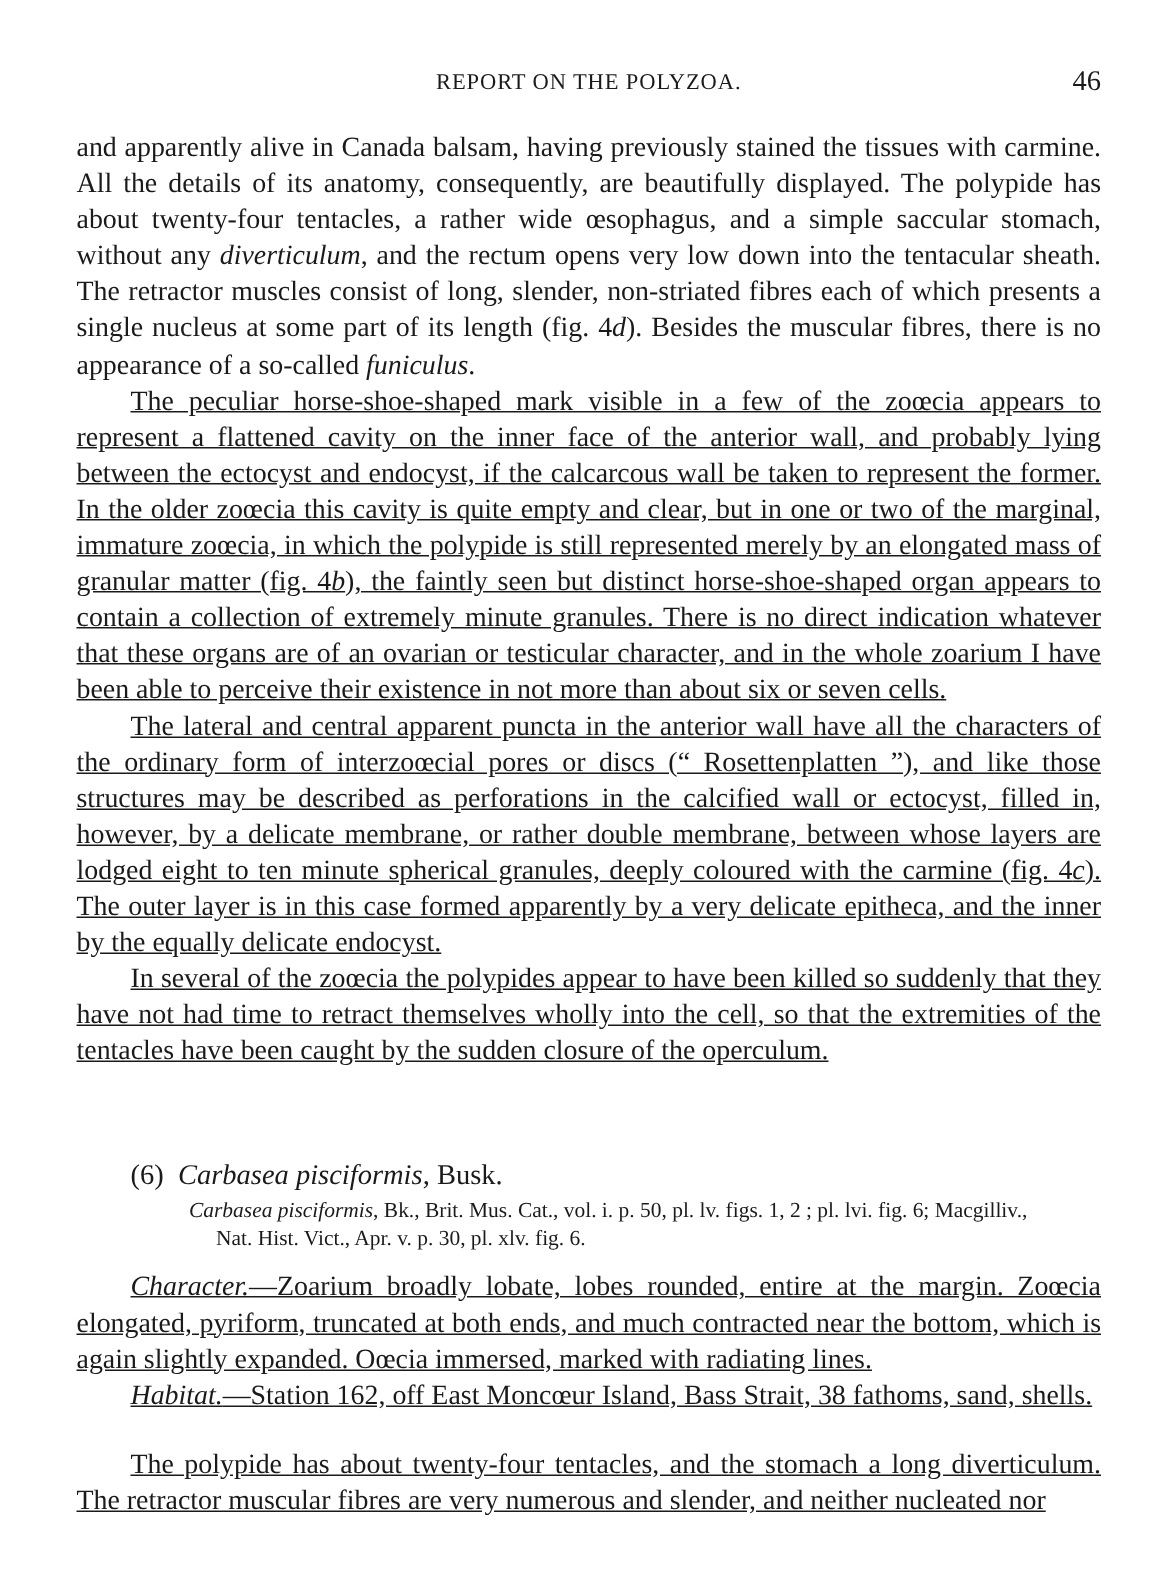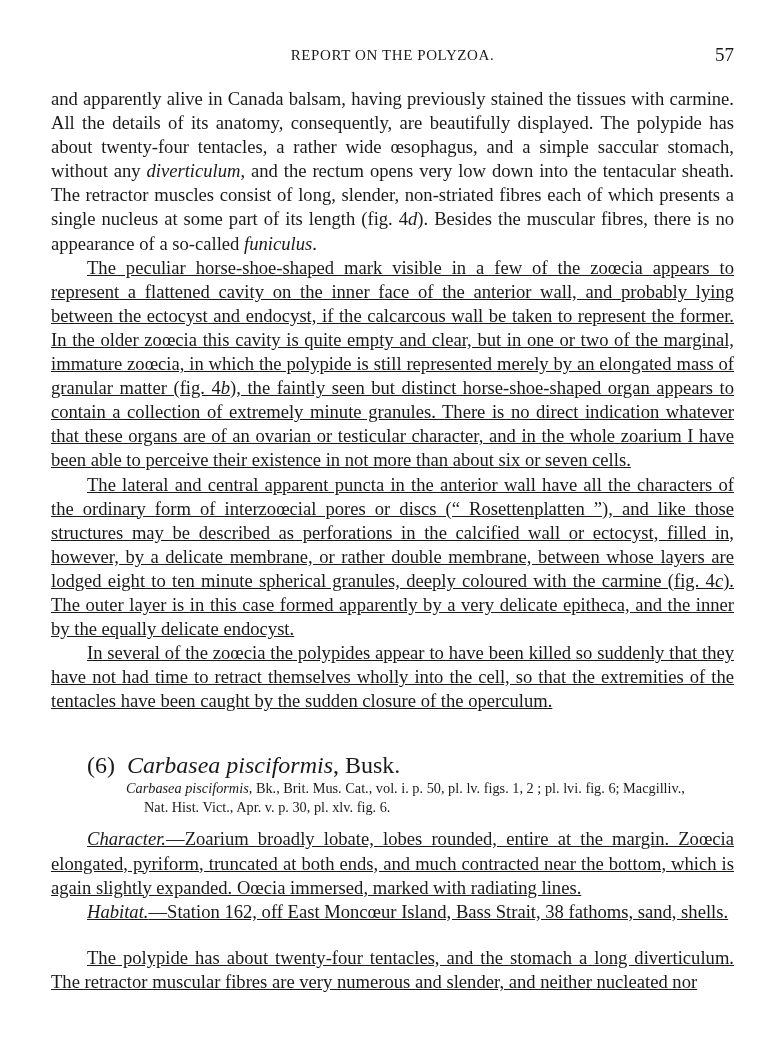--- a/index.html
+++ b/index.html
@@ -7,35 +7,35 @@
          font-family: "Liberation Serif", "DejaVu Serif", serif; color: #1a1a1a; }
   .page { position: absolute; left: 51px; top: 0; width: 683px; }
   .header { position: absolute; top: 44px; left: 0; width: 683px; height: 24px; font-family: Liberation Serif, serif; }
   .running-title { position: absolute; left: 0; right: 0; text-align: center;
                    font-size: 15px; letter-spacing: 0.6px; top: 3px; }
   .page-number { position: absolute; right: 0; top: 0; font-size: 19px; }
   .body-text { position: absolute; top: 87px; left: 0; width: 683px; }
   p { margin: 0; font-size: 18.6px; line-height: 24.1px; text-align: justify;
       text-align-last: left; }
   p.indent { text-indent: 36px; text-decoration: underline; }
-  .section-heading { margin-top: 40px; font-size: 24px; line-height: 24px; padding-left: 36px; }
+  .section-heading { margin-top: 59px; font-size: 19px; line-height: 24px; padding-left: 36px; }
   .synonymy { margin-top: 2px; font-size: 14.3px; line-height: 19px; padding-left: 75px;
               text-indent: 0; }
   .synonymy .cont { display: block; padding-left: 18px; }
   .char-para { margin-top: 10px; }
   .gap { height: 22px; }
   i { font-style: italic; }
 </style>
 </head>
 <body>
 
 <div class="page">
   <div class="header">
     <div class="running-title">REPORT ON THE POLYZOA.</div>
-    <div class="page-number">57</div>
+    <div class="page-number">46</div>
   </div>
 
   <div class="body-text">
     <p><span>and apparently alive in Canada balsam, having previously stained the tissues with carmine. All the details of its anatomy, consequently, are beautifully displayed. The polypide has about twenty-four tentacles, a rather wide œsophagus, and a simple saccular stomach, without any </span><i>diverticulum</i><span>, and the rectum opens very low down into the tentacular sheath. The retractor muscles consist of long, slender, non-striated fibres each of which presents a single nucleus at some part of its length (fig. 4</span><i>d</i><span>). Besides the muscular fibres, there is no appearance of a so-called </span><i>funiculus</i><span>.</span></p>
 
     <p class="indent"><span>The peculiar horse-shoe-shaped mark visible in a few of the zoœcia appears to represent a flattened cavity on the inner face of the anterior wall, and probably lying between the ectocyst and endocyst, if the calcarcous wall be taken to represent the former. In the older zoœcia this cavity is quite empty and clear, but in one or two of the marginal, immature zoœcia, in which the polypide is still represented merely by an elongated mass of granular matter (fig. 4</span><i>b</i><span>), the faintly seen but distinct horse-shoe-shaped organ appears to contain a collection of extremely minute granules. There is no direct indication whatever that these organs are of an ovarian or testicular character, and in the whole zoarium I have been able to perceive their existence in not more than about six or seven cells.</span></p>
 
     <p class="indent"><span>The lateral and central apparent puncta in the anterior wall have all the characters of the ordinary form of interzoœcial pores or discs (“ Rosettenplatten ”), and like those structures may be described as perforations in the calcified wall or ectocyst, filled in, however, by a delicate membrane, or rather double membrane, between whose layers are lodged eight to ten minute spherical granules, deeply coloured with the carmine (fig. 4</span><i>c</i><span>). The outer layer is in this case formed apparently by a very delicate epitheca, and the inner by the equally delicate endocyst.</span></p>
 
     <p class="indent"><span>In several of the zoœcia the polypides appear to have been killed so suddenly that they have not had time to retract themselves wholly into the cell, so that the extremities of the tentacles have been caught by the sudden closure of the operculum.</span></p>

